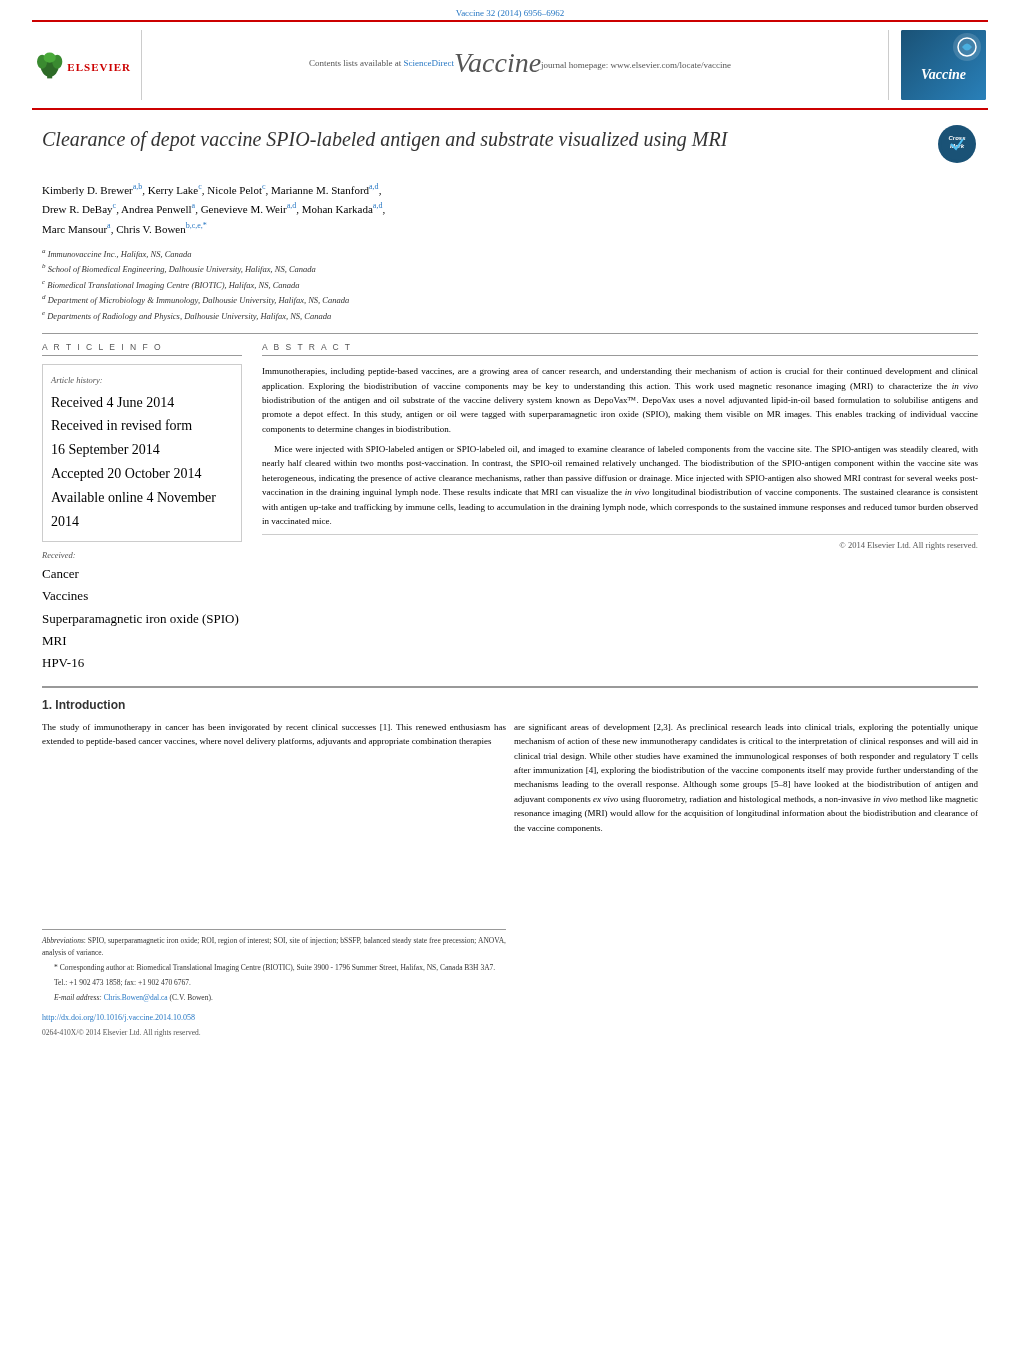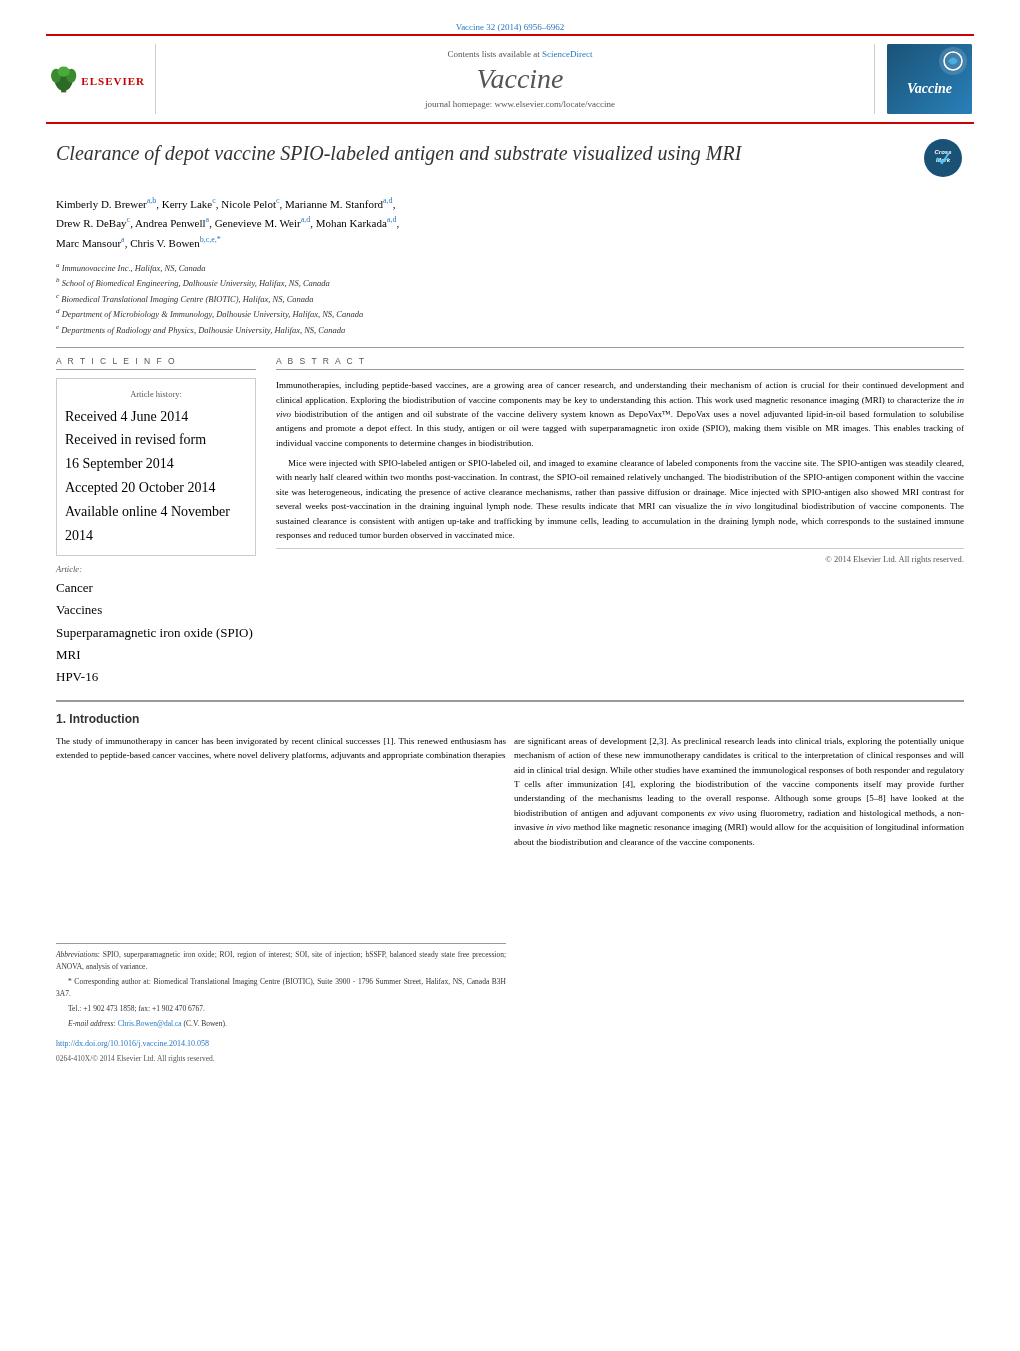--- a/index.html
+++ b/index.html
@@ -9,21 +9,21 @@
       font-size: 10px;
       color: #000;
       width: 1020px;
       min-height: 1351px;
     }
 
     .page {
       width: 1020px;
       min-height: 1351px;
       background: #fff;
-      padding: 16px;
+      padding: 2px;
     }
 
     
     .top-bar {
       text-align: center;
       padding: 6px 0 2px 0;
       font-size: 9px;
       color: #2878c4;
     }
 
@@ -56,21 +56,21 @@
       font-size: 11px;
       color: #c00;
       font-weight: bold;
       letter-spacing: 1px;
       margin-top: 3px;
     }
 
     .journal-center {
       flex: 1;
       display: flex;
-      flex-direction: column;
+      flex-direction: row;
       align-items: center;
       justify-content: center;
     }
 
     .contents-line {
       font-size: 9px;
       color: #555;
       margin-bottom: 4px;
     }
 
@@ -226,25 +226,25 @@
 
     .article-info-box {
       border: 1px solid #ccc;
       padding: 8px;
       font-size: 8.5px;
       line-height: 1.7;
       margin-bottom: 8px;
     }
 
     .info-label {
+      font-style: italic;
       font-size: 8.5px;
       color: #555;
       display: block;
       margin-bottom: 3px;
-      text-align: center;
     }
 
     .info-date {
       font-size: 14px;
       color: #000;
     }
 
     .keywords-section {
       margin-top: 8px;
     }
@@ -439,21 +439,21 @@
         <div class="article-info-box">
           <span class="info-label">Article history:</span>
           <div class="info-date">Received 4 June 2014</div>
           <div class="info-date">Received in revised form</div>
           <div class="info-date">16 September 2014</div>
           <div class="info-date">Accepted 20 October 2014</div>
           <div class="info-date">Available online 4 November 2014</div>
         </div>
 
         <div class="keywords-section">
-          <span class="kw-label">Article:</span>
+          <span class="kw-label">Received:</span>
           <div class="kw-list">
             Cancer<br>
             Vaccines<br>
             Superparamagnetic iron oxide (SPIO)<br>
             MRI<br>
             HPV-16
           </div>
         </div>
       </div>
 

